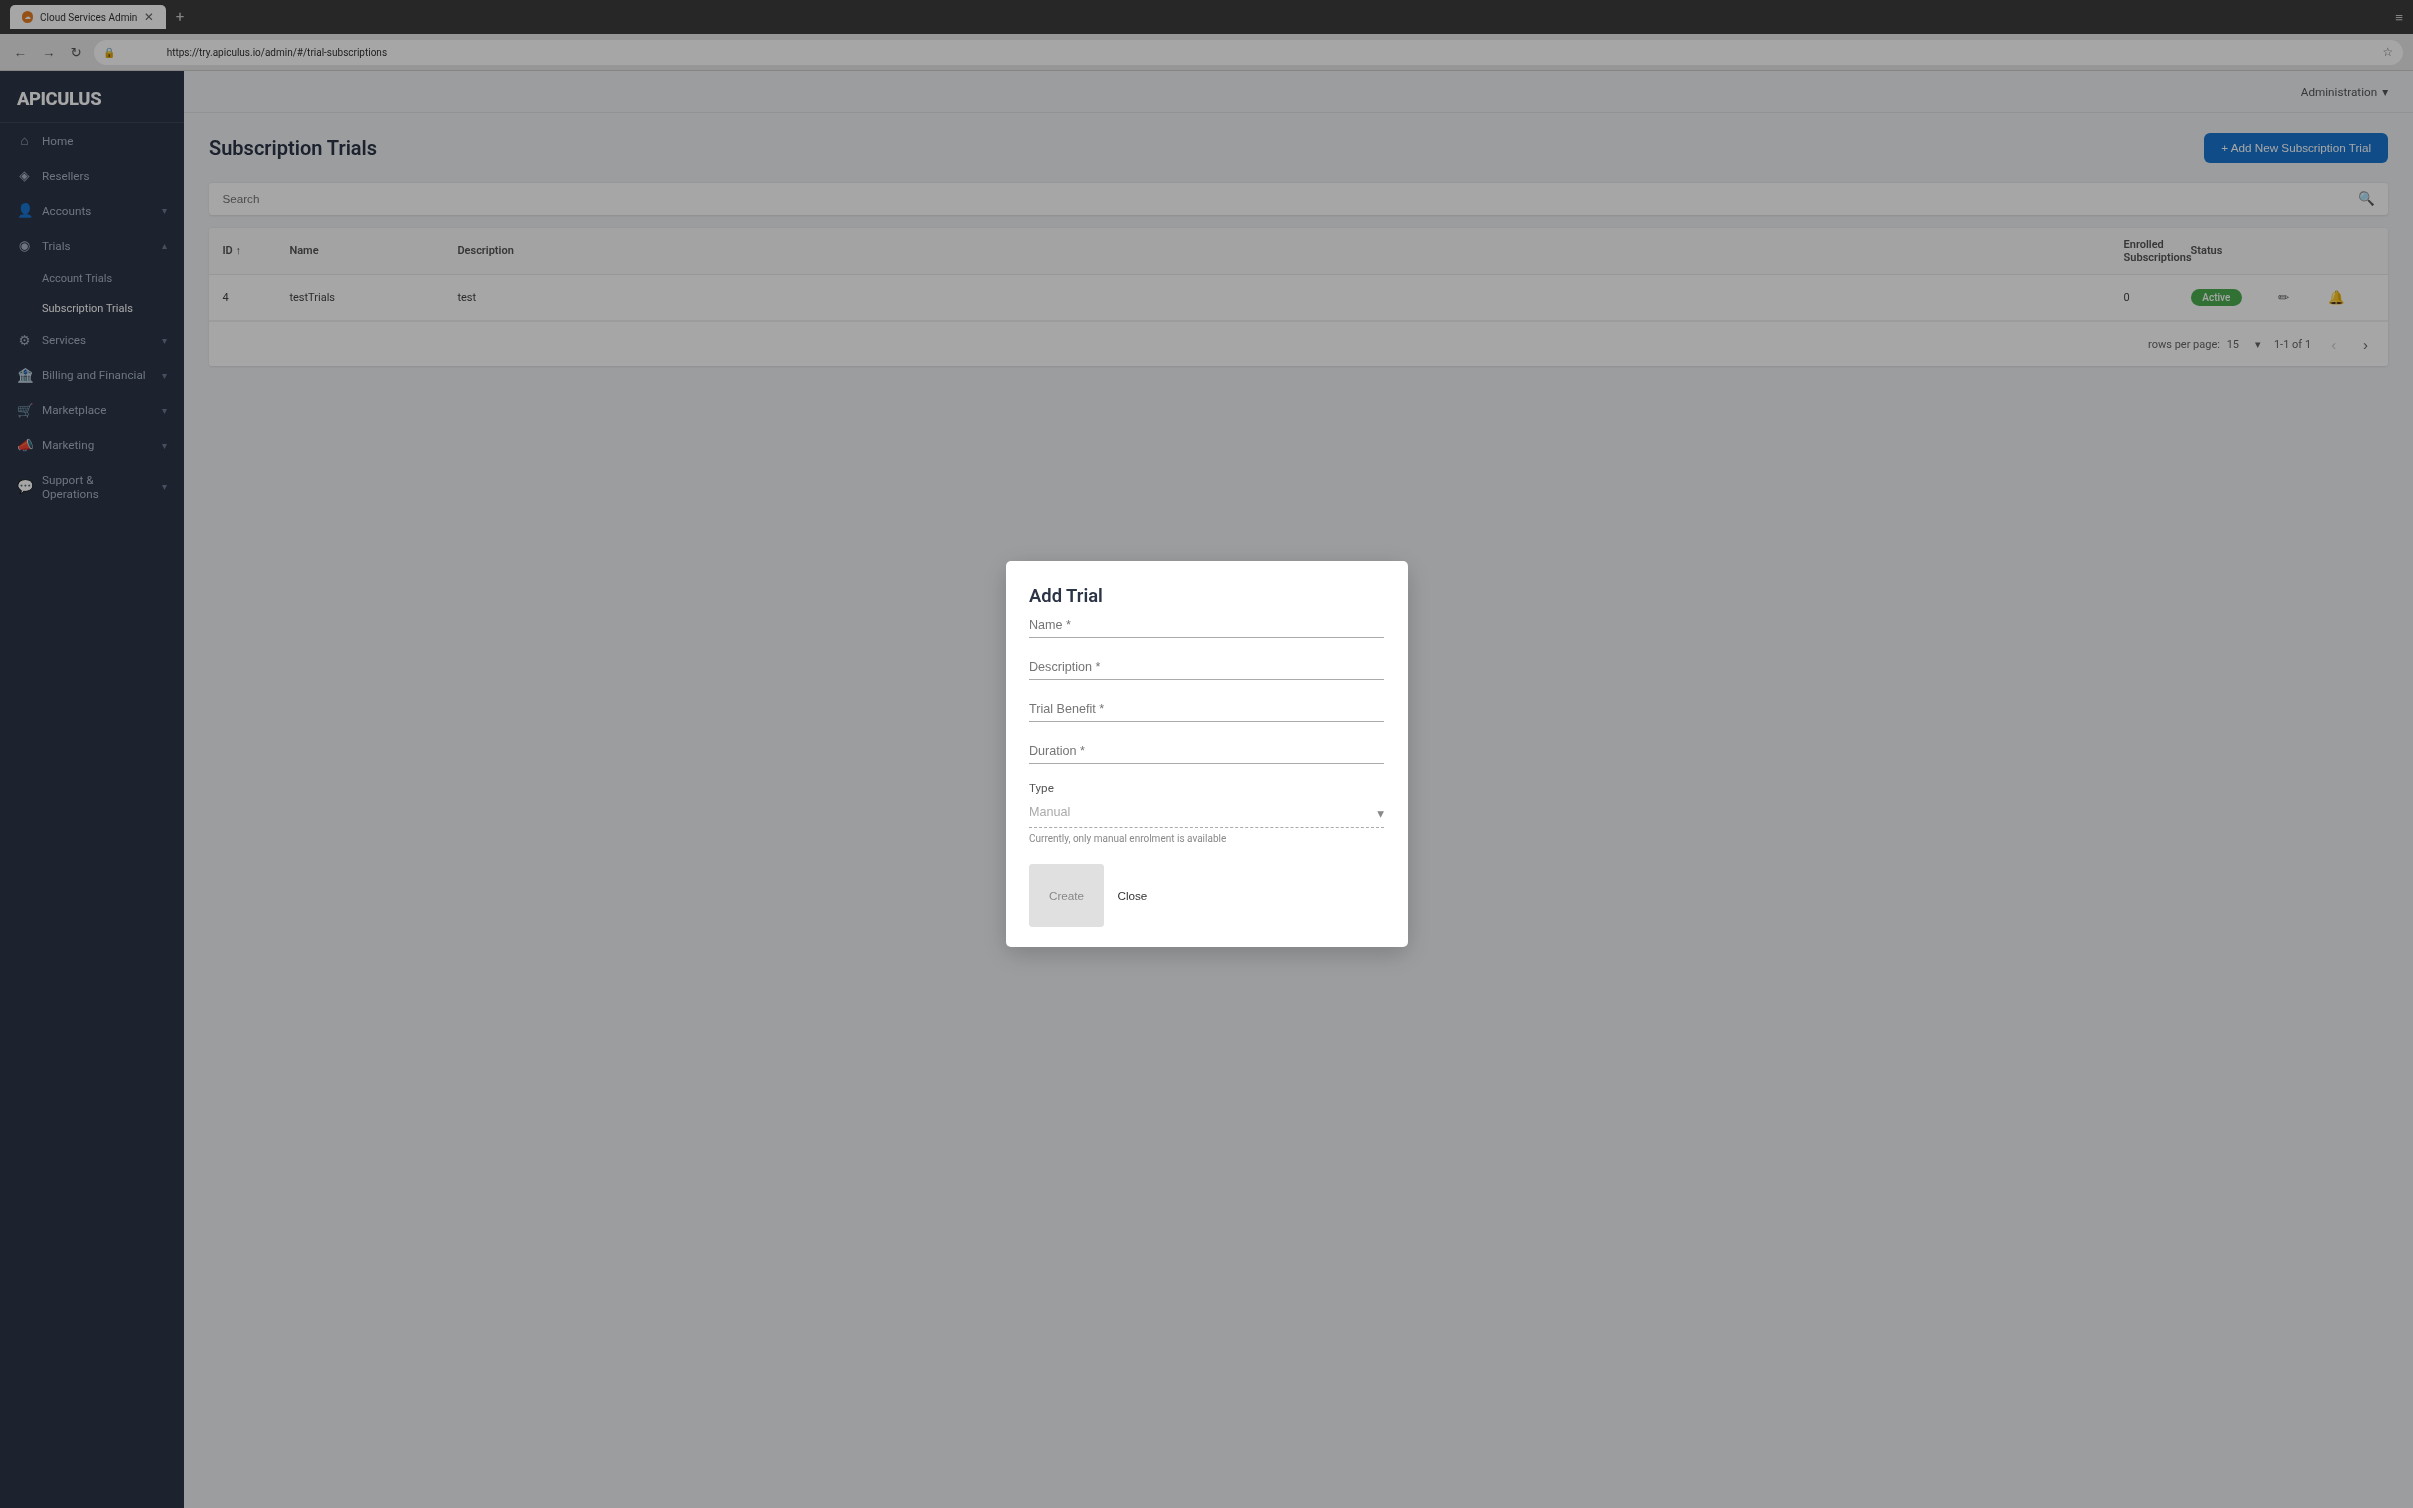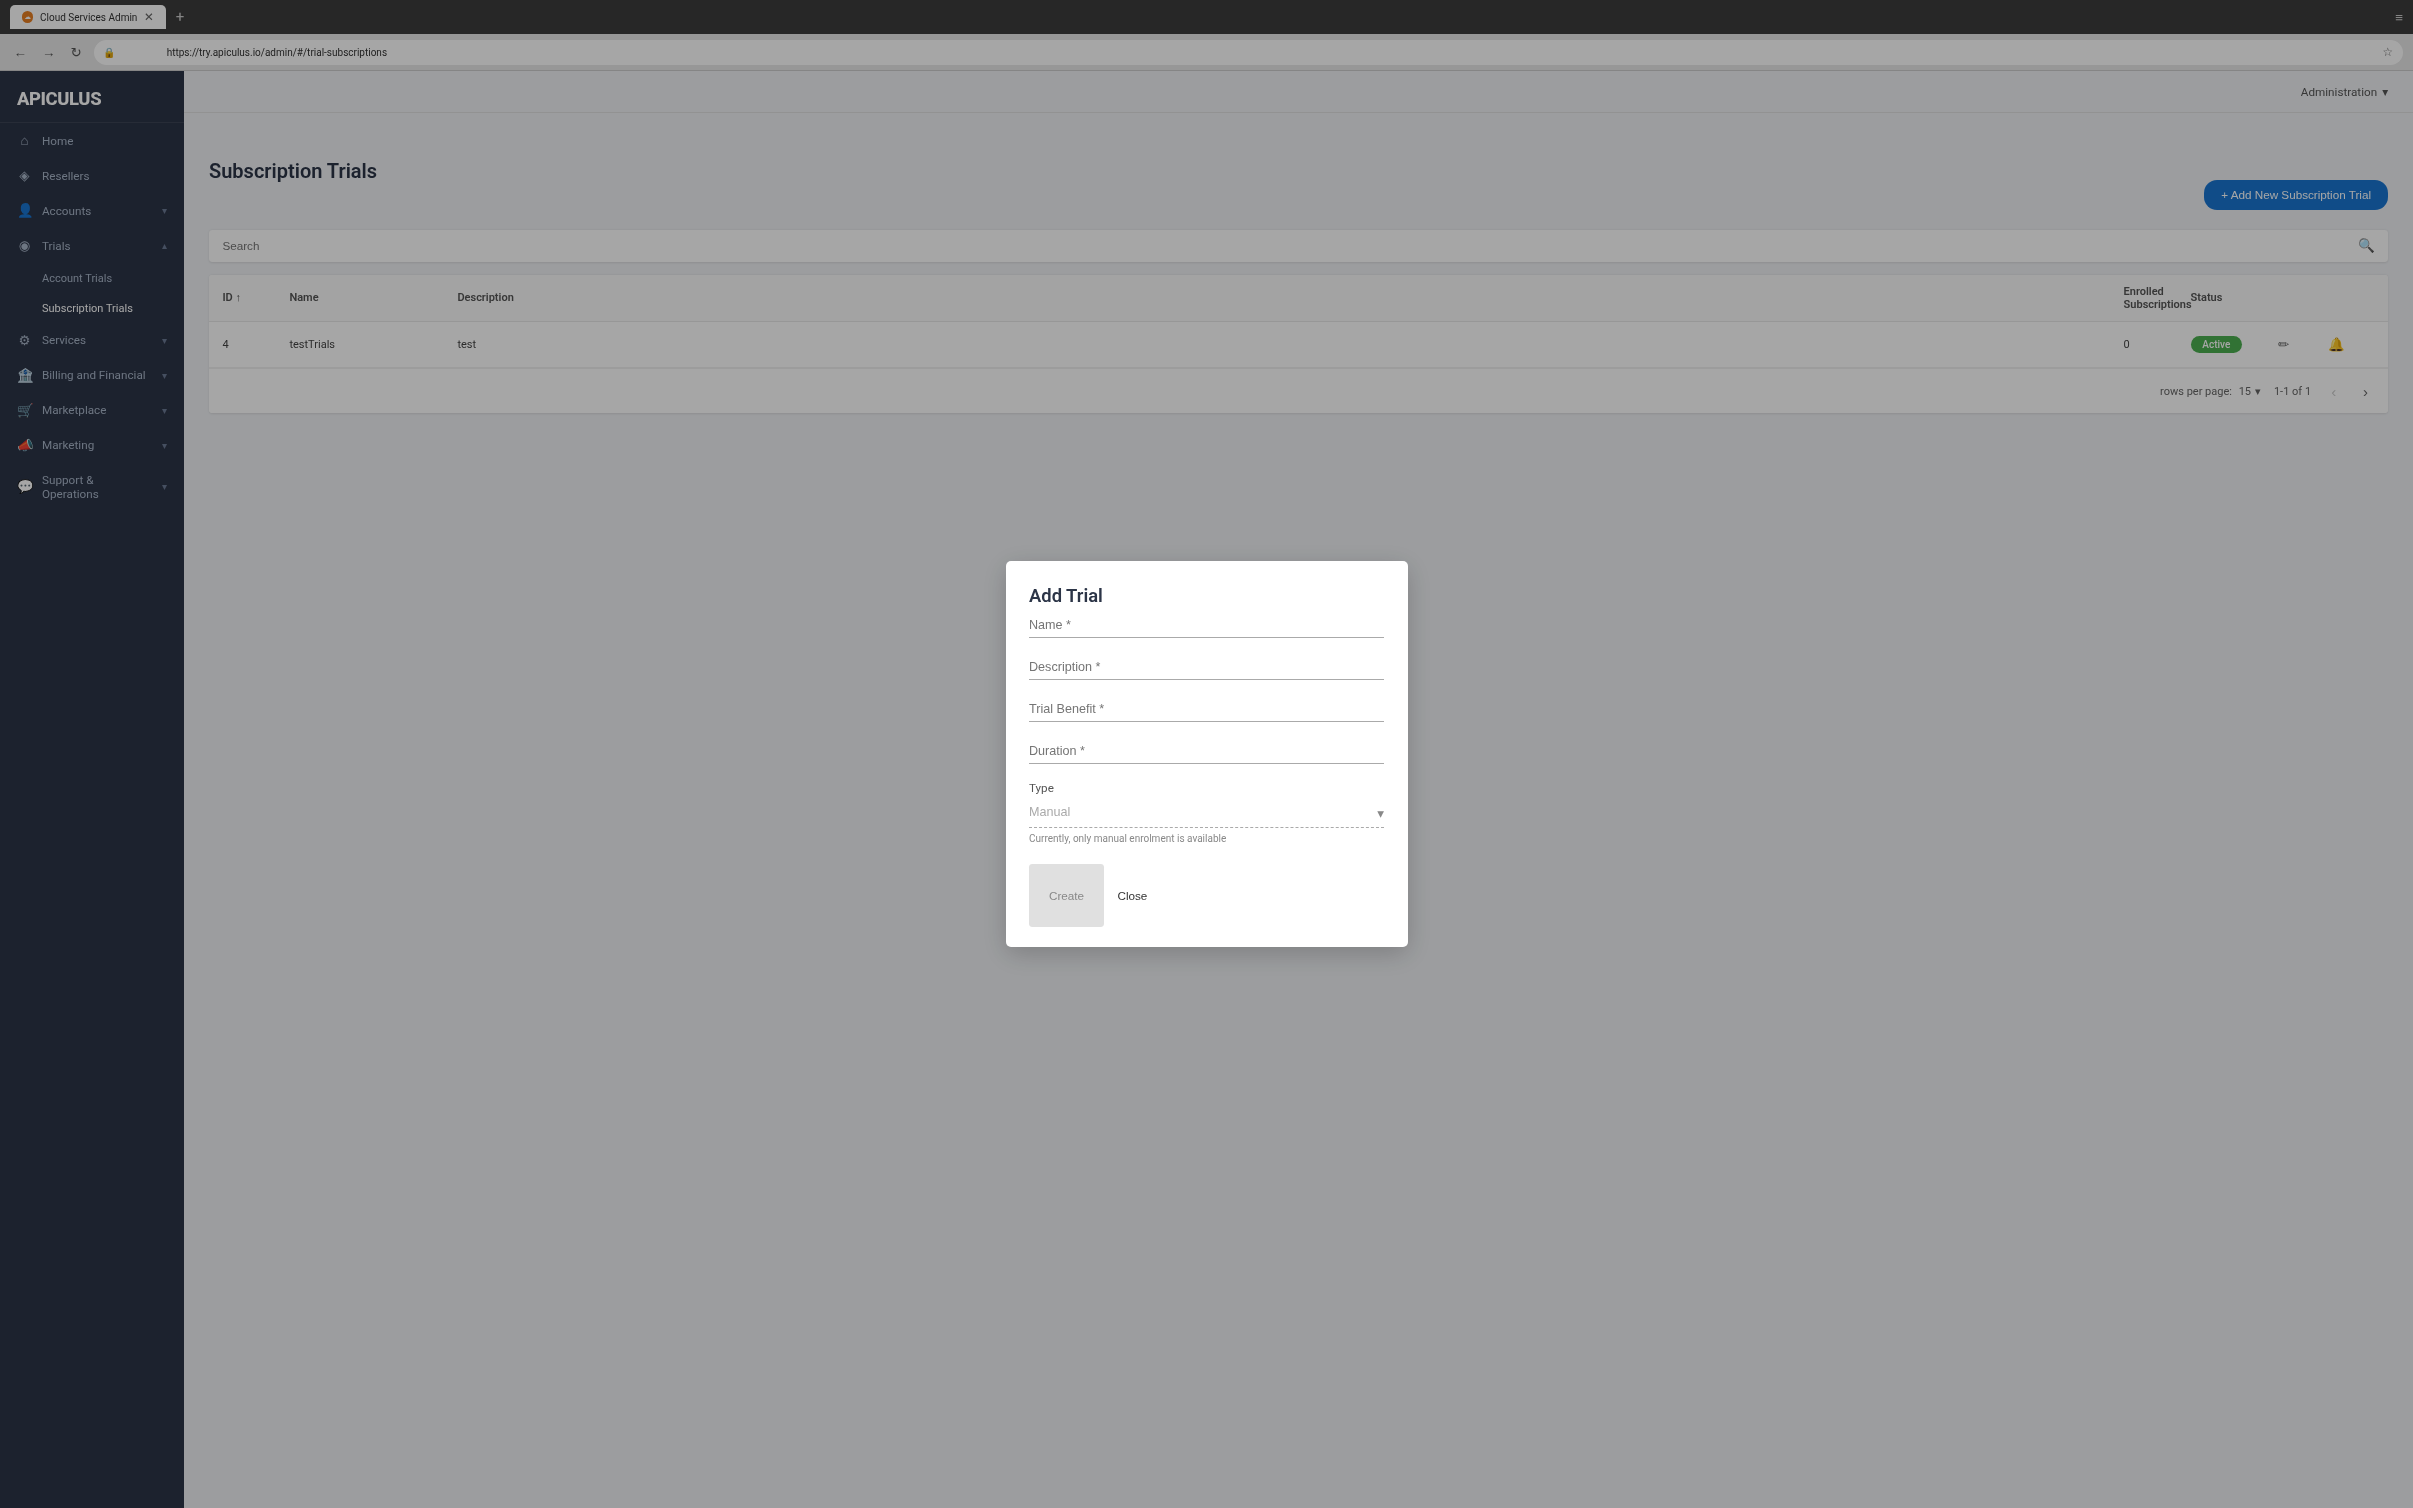--- a/index.html
+++ b/index.html
@@ -187,28 +187,27 @@
     }
     .page-title {
       font-size: 20px;
       font-weight: 600;
       color: #2c3547;
     }
     .add-btn {
       background: #1976d2;
       color: white;
       border: none;
-      border-radius: 13px;
+      border-radius: 6px;
       padding: 8.4px 17px;
       font-size: 11.7px;
       cursor: pointer;
       display: flex;
       align-items: center;
       gap: 6.7px;
-      margin-top: 47px;
     }
 
     
     .search-bar {
       background: white;
       border-radius: 3.4px;
       padding: 8.4px 13.4px;
       display: flex;
       align-items: center;
       margin-bottom: 13.4px;
@@ -516,21 +515,21 @@
           <div class="cell">
             <button class="action-btn">✏</button>
           </div>
           <div class="cell">
             <button class="action-btn">🔔</button>
           </div>
         </div>
         <div class="table-footer">
           <div class="rows-per-page">
             <span>rows per page:</span>
-            <span style="display:flex;align-items:flex-end;gap:4px;cursor:pointer;">
+            <span style="display:flex;align-items:flex-end;gap:16px;cursor:pointer;">
               <span>15</span>
               <span>▾</span>
             </span>
           </div>
           <span class="pagination-info">1-1 of 1</span>
           <button class="page-nav-btn" disabled="">‹</button>
           <button class="page-nav-btn">›</button>
         </div>
       </div>
     </div>

